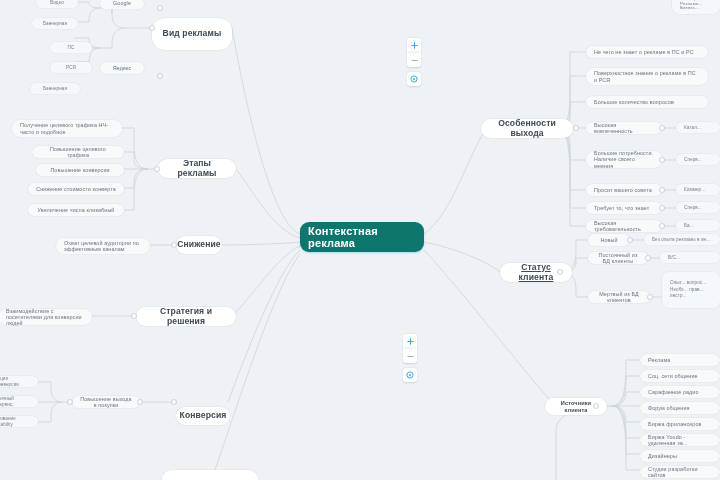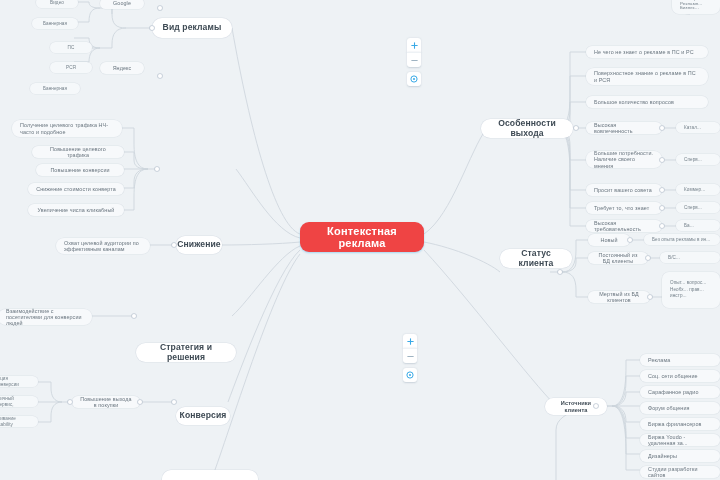--- a/index.html
+++ b/index.html
@@ -21,27 +21,26 @@
     border-radius:11px;
     display:flex;align-items:center;
     padding:3px 8px;
     line-height:1.12;
     letter-spacing:.1px;
     white-space:normal;
     box-shadow:0 0 0 .6px rgba(190,200,210,.30);
   }
   
   .node.root{
-    background:#ef4444;
+    background:#0f766e;
     color:#ffffff;
     border-radius:9px;
     font-size:11px;
     font-weight:700;
     justify-content:center;
-    text-align:center;
     letter-spacing:.2px;
     box-shadow:0 1px 2px rgba(31,162,232,.35);
   }
   
   .node.l1{
     background:#ffffff;
     color:#3e4a54;
     font-size:8.6px;
     font-weight:700;
     border-radius:13px;
@@ -212,42 +211,45 @@
       <path d="M612,406 C600,406 556,408 556,430 V480"></path>
 
       <path d="M690,14 C680,14 676,10 676,4"></path>
     </g>
   </svg>
 
   <div class="node root" style="left:300px;top:222px;width:124px;height:30px;">
     <span>Контекстная реклама</span>
   </div>
 
-  <div class="node l1" style="left:152px;top:18px;width:80px;height:20px;">
+  <div class="node l1" style="left:152px;top:18px;width:80px;height:32px;">
     <span>Вид рекламы</span>
   </div>
 
+  <div class="node l1" style="left:158px;top:159px;width:78px;height:19px;">
+    <span>Этапы рекламы</span>
+  </div>
 
   <div class="node l1" style="left:176px;top:236px;width:46px;height:18px;">
     <span>Снижение</span>
   </div>
 
-  <div class="node l1" style="left:136px;top:307px;width:100px;height:19px;margin-top:36px;">
+  <div class="node l1" style="left:136px;top:307px;width:100px;height:19px;">
     <span>Стратегия и решения</span>
   </div>
 
   <div class="node l1" style="left:176px;top:407px;width:54px;height:18px;">
     <span>Конверсия</span>
   </div>
 
   <div class="node l1" style="left:481px;top:119px;width:92px;height:19px;">
     <span>Особенности выхода</span>
   </div>
 
-  <div class="node l1" style="left:500px;top:249px;width:72px;height:19px;">
+  <div class="node l1" style="left:500px;top:263px;width:72px;height:19px;text-decoration:underline;">
     <span>Статус клиента</span>
   </div>
 
   <div class="node l1" style="left:545px;top:398px;width:62px;height:17px;font-size:5.6px;">
     <span>Источники клиента</span>
   </div>
 
   <div class="node l1" style="left:162px;top:470px;width:96px;height:18px;"></div>
 
   <div class="node l2 ctr" style="left:100px;top:-2px;width:44px;height:11px;">

